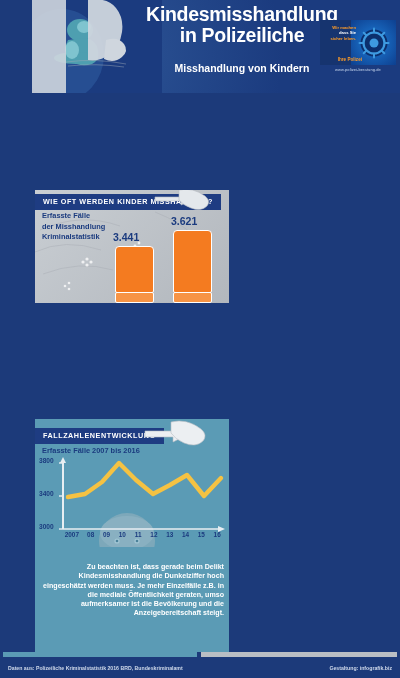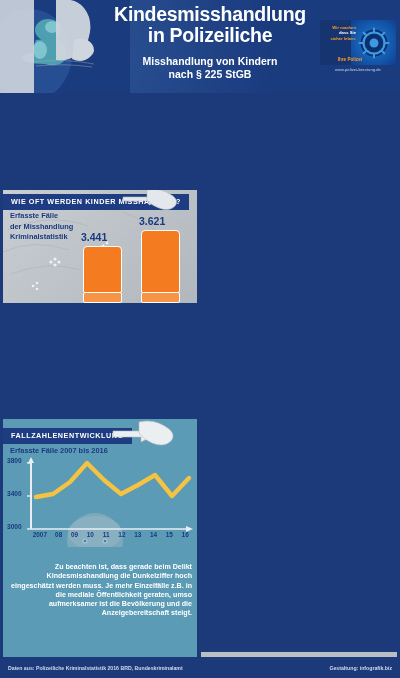--- a/index.html
+++ b/index.html
@@ -3,29 +3,29 @@
 <meta charset="utf-8">
 <style>
   * { box-sizing: border-box; margin: 0; padding: 0; }
   body {
     width: 400px; height: 678px;
     font-family: "Liberation Sans", sans-serif;
     background: #1c3a7a;
     overflow: hidden;
     position: relative;
   }
-  .page { position: relative; width: 400px; height: 678px; background: #1c3a7a; }
+  .page { position: relative; width: 400px; height: 678px; background: #1c3a7a; padding-left: 32px; }
 
   
   .header { position: relative; height: 93px; background: #1b3b7f;
     background-image: radial-gradient(circle at 18% 60%, #2d5596 0%, #1b3b7f 60%); overflow: hidden; }
   .hdr-art { position: absolute; left: 0; top: 0; width: 130px; height: 93px; }
   .hdr-titles { position: absolute; left: 100px; top: 4px; width: 220px; text-align: center; }
   .title1 { color: #fff; font-weight: bold; font-size: 19.5px; line-height: 21px; letter-spacing: -0.3px; }
-  .subtitle { color: #ffffff; font-size: 10.5px; line-height: 13px; margin-top: 9px; font-weight: bold; }
+  .subtitle { color: #ffffff; font-size: 10.5px; line-height: 13px; margin-top: 16px; font-weight: bold; }
   .logo { position: absolute; right: 4px; top: 20px; width: 76px; height: 60px; }
   .logo-box { position: relative; width: 76px; height: 45px; background: #16346f; }
   .logo-sq { position: absolute; right: 0; top: 0; width: 45px; height: 45px; background: #1565c0;
     background-image: radial-gradient(circle at 50% 50%, #1f7ed8 0%, #0d3f8f 100%); }
   .cog { position: absolute; left: 50%; top: 50%; transform: translate(-50%,-50%); }
   .logo-txt { position: absolute; left: 2px; top: 5px; width: 34px; font-size: 4.2px; line-height: 5.4px;
     color: #fff; font-weight: bold; text-align: right; }
   .logo-txt .hl { color: #ff9c27; }
   .logo-pol { position: absolute; left: 2px; bottom: 3px; width: 40px; font-size: 4.6px; color: #ff9c27;
     font-weight: bold; text-align: right; }
@@ -94,21 +94,20 @@
       <g stroke="#9aa6b5" stroke-width="0.8" fill="none" opacity="0.6">
         <path d="M34 62 q30 -4 60 2"></path>
         <path d="M36 66 q28 -3 56 1"></path>
       </g>
     </svg>
 
     <div class="hdr-titles">
       <div class="title1">Kindesmisshandlung</div>
       <div class="title1">in Polizeiliche</div>
       <div class="subtitle">Misshandlung von Kindern</div>
-      <div class="subtitle" style="margin-top:0">nach § 225 StGB</div>
     </div>
 
     <div class="logo">
       <div class="logo-box">
         <div class="logo-sq">
           <svg class="cog" width="36" height="36" viewBox="0 0 36 36">
             <g fill="#0c2f6d">
               <circle cx="18" cy="18" r="13.5"></circle>
             </g>
             <g stroke="#3e9ae0" stroke-width="2.2" fill="none">

